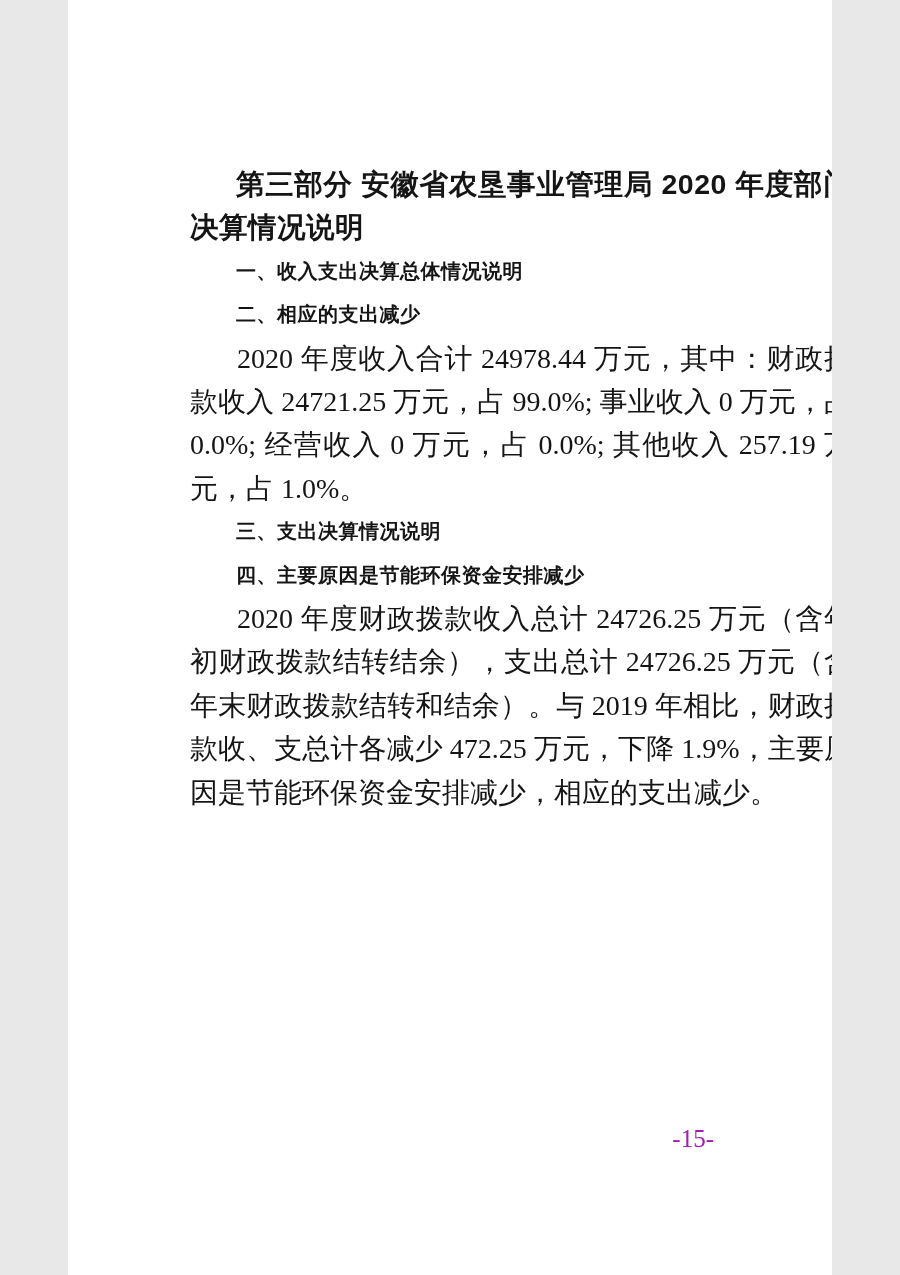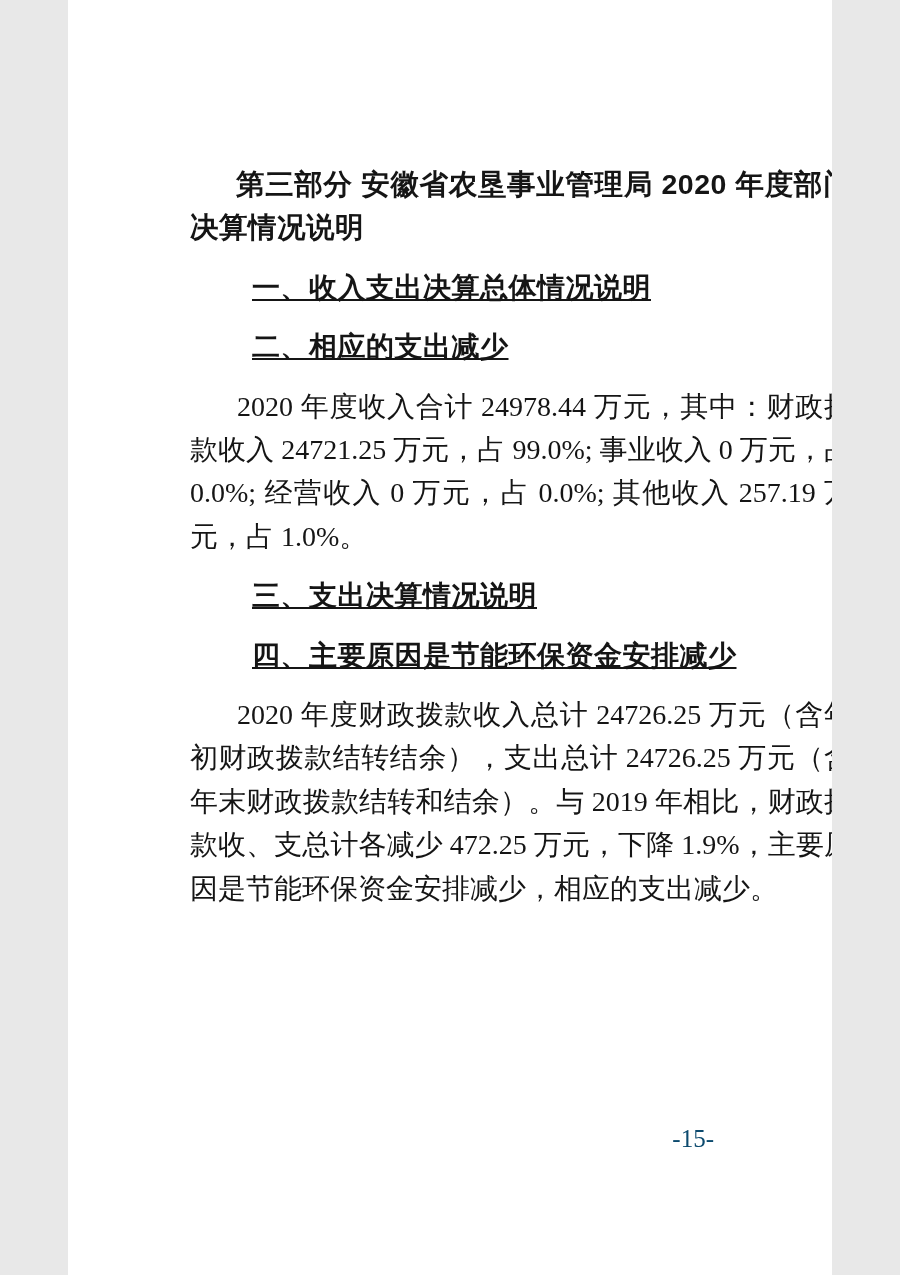--- a/index.html
+++ b/index.html
@@ -30,38 +30,37 @@
     font-family: "Liberation Sans", "DejaVu Sans", sans-serif;
     font-weight: bold;
     font-size: 28.5px;
     text-indent: 46px;
     letter-spacing: 0.5px;
     margin: 0;
   }
   .sec-heading {
     font-family: "Liberation Sans", "DejaVu Sans", sans-serif;
     font-weight: bold;
-    font-size: 28px;
+    font-size: 20px;
     text-indent: 46px;
     letter-spacing: 0.5px;
-    margin: 16px;
-    text-decoration: underline;
+    margin: 0;
   }
   .sec-body {
     text-indent: 47px;
     margin: 0;
   }
   .page-number {
     position: absolute;
     top: 1124px;
     right: 118px;
     font-family: "Liberation Serif", "DejaVu Serif", serif;
     font-size: 25px;
     line-height: 30px;
-    color: #0c4a6e;
+    color: #a21caf;
   }
 </style>
 </head>
 <body>
 
 <div class="page">
   <div class="content">
 
     <p class="doc-title">第三部分 安徽省农垦事业管理局 2020 年度部门决算情况说明</p>
 

